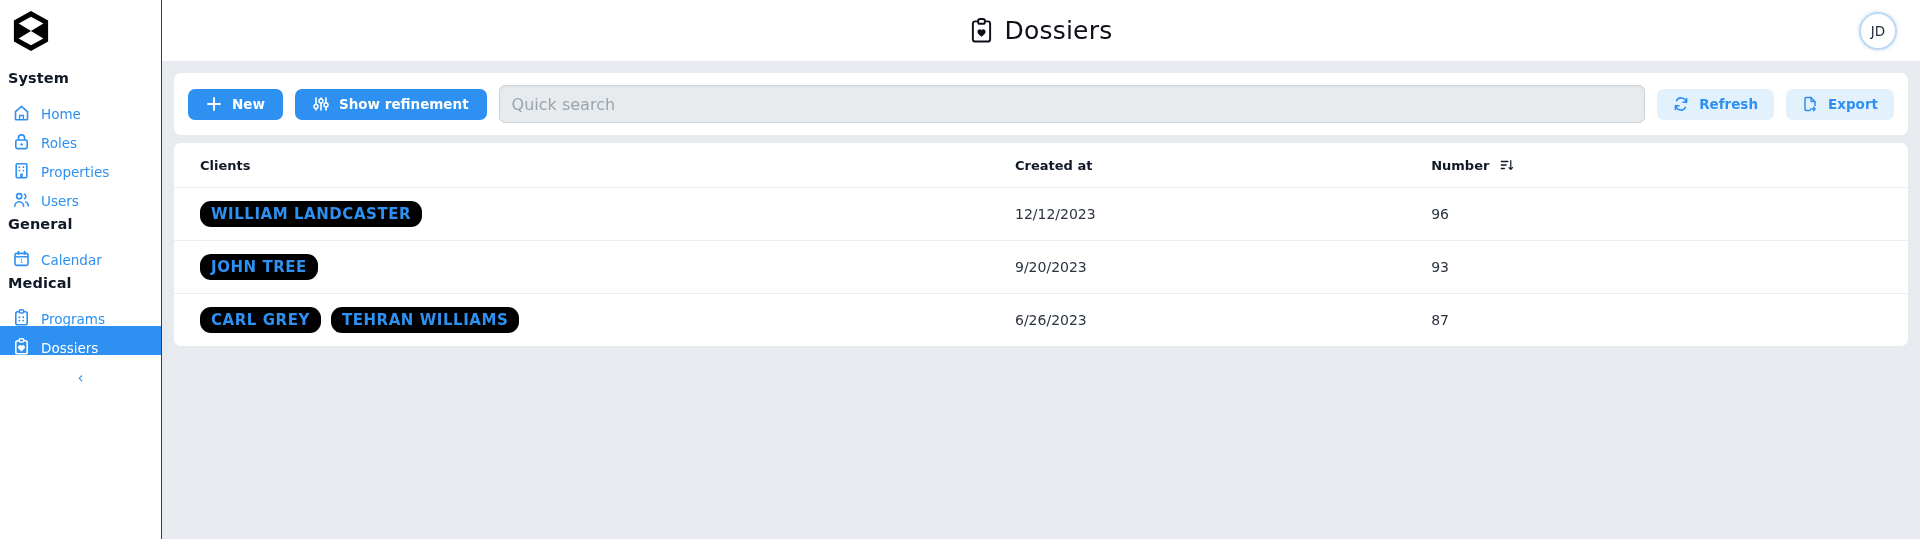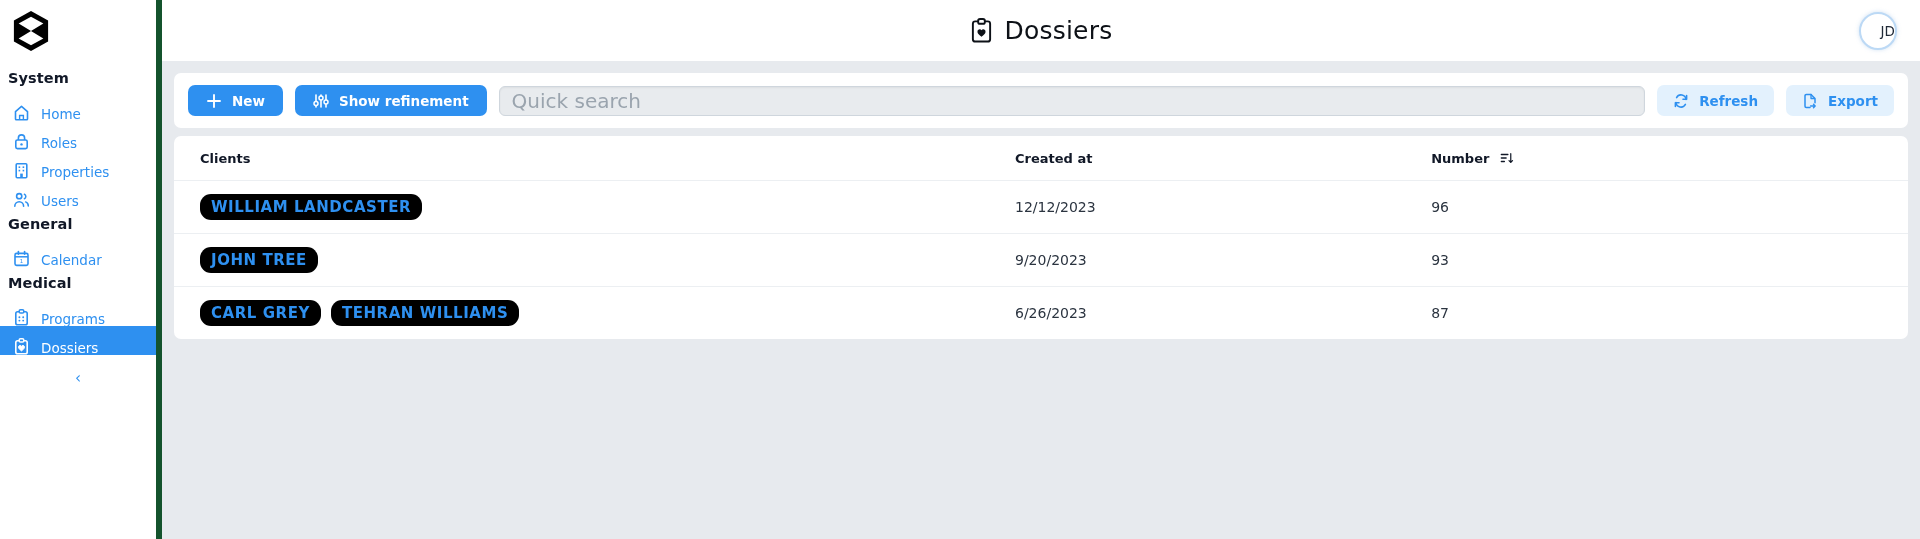--- a/index.html
+++ b/index.html
@@ -8,21 +8,21 @@
     font-family: "DejaVu Sans", "Liberation Sans", sans-serif;
     background: #ffffff;
     overflow: hidden;
   }
   .app { display: flex; width: 1920px; height: 539px; position: relative; }
 
   
   .sidebar {
     width: 162px; height: 539px;
     background: #ffffff;
-    border-right: 6px solid #14532d;
+    border-right: 1px solid #14532d;
     flex: 0 0 162px;
     position: relative;
     display: flex; flex-direction: column;
   }
   .logo-wrap { height: 62px; display: flex; align-items: center; padding-left: 12px; }
   .logo { width: 38px; height: 42px; }
 
   .nav-group-label {
     font-size: 14.5px; font-weight: bold; color: #111827;
     padding: 8px 0 6px 8px; letter-spacing: 0.1px;
@@ -53,21 +53,21 @@
     display: flex; align-items: center; justify-content: center;
     position: relative; flex: 0 0 61px;
   }
   .title-wrap { display: flex; align-items: center; gap: 12px; }
   .title-icon { width: 23px; height: 25px; display:block; }
   .page-title { font-size: 25px; color: #0d1117; letter-spacing: .2px; }
   .avatar {
     position: absolute; right: 23px; top: 12px;
     width: 38px; height: 38px; border-radius: 50%;
     border: 2px solid #bcd9f5; background: #ffffff;
-    display: flex; align-items: center; justify-content: flex-end;
+    display: flex; align-items: center; justify-content: center;
     font-size: 13.5px; color: #1f2937; cursor: pointer;
     box-shadow: 0 0 4px rgba(120,170,220,.35);
   }
 
   .content {
     flex: 1; background: #e7eaee; padding: 12px 0 0 12px;
     overflow: hidden;
   }
 
   .card {
@@ -84,22 +84,22 @@
     display: inline-flex; align-items: center; justify-content: center;
     gap: 10px; height: 31px; border: none; border-radius: 7px;
     font-size: 13.5px; cursor: pointer; white-space: nowrap;
     font-family: inherit;
   }
   .btn-primary { background: #2e90f0; color: #ffffff; padding: 0 18px; font-weight: bold; }
   .btn-soft { background: #e3f1fd; color: #2e90f0; padding: 0 16px; font-weight: bold; }
   .btn .ico { width: 16px; height: 16px; display: block; }
 
   .search-input {
-    flex: 1; height: 30px; border: 1px solid #cfd6dd; border-radius: 6px;
-    background: #e8ebee; padding: 0 12px; font-size: 20px; color: #6b7785;
+    flex: 1; height: 38px; border: 1px solid #cfd6dd; border-radius: 6px;
+    background: #e8ebee; padding: 0 12px; font-size: 16px; color: #6b7785;
     font-family: inherit; min-width: 60px;
     box-shadow: inset 0 1px 2px rgba(0,0,0,.05);
   }
   .search-input::placeholder { color: #9aa4ae; }
 
   
   .table-card {
     background: #fff; border-radius: 7px; margin-top: 8px;
     width: calc(100% - 12px);
     overflow: hidden;

